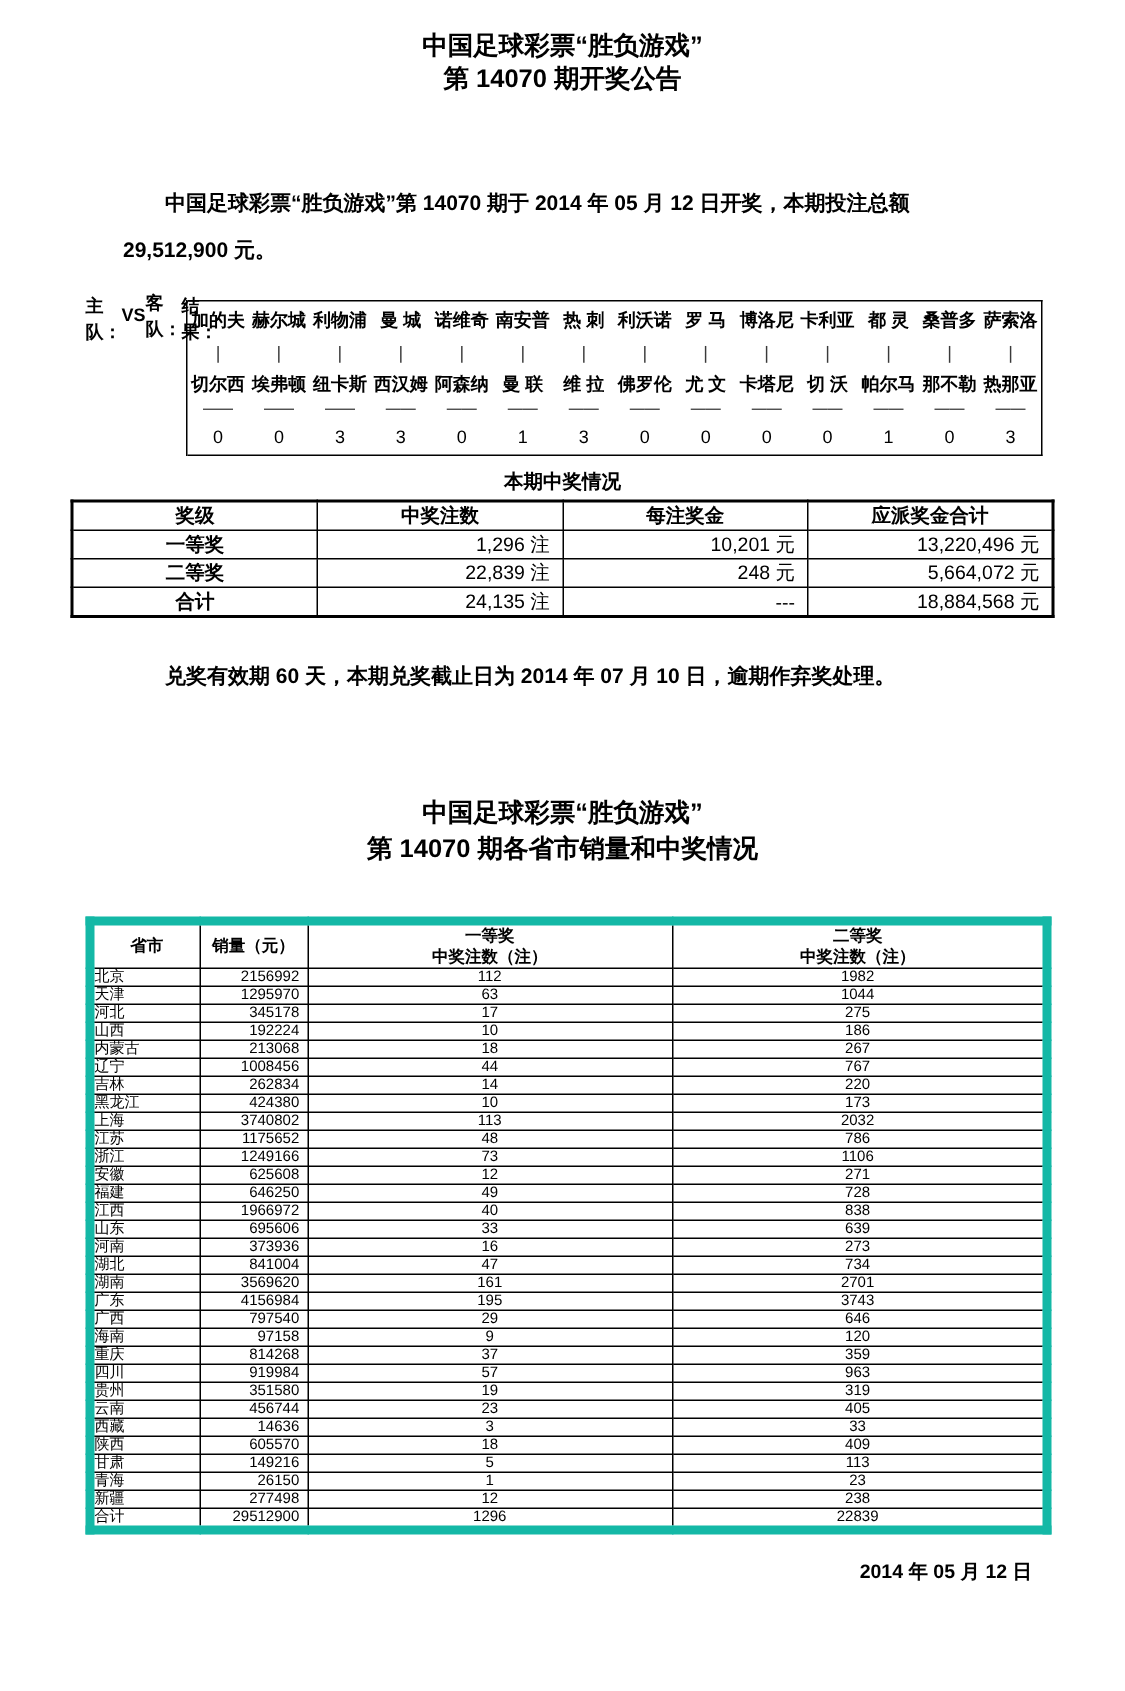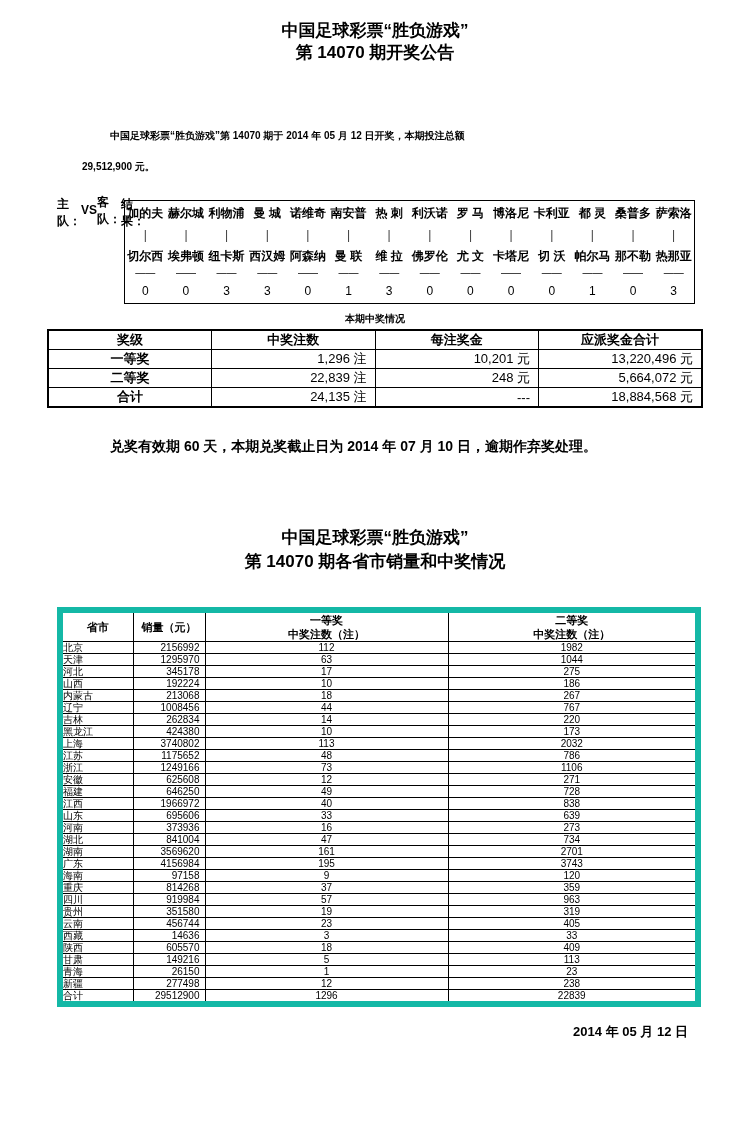--- a/index.html
+++ b/index.html
@@ -10,21 +10,21 @@
     color: #000000;
     font-family: "Liberation Sans", "DejaVu Sans", sans-serif;
     overflow: hidden;
   }
 
   
   .doc-title { padding-top: 20px; text-align: center; font-size: 17px; font-weight: bold; line-height: 22px; }
   .doc-title2 { margin-top: 70px; text-align: center; font-size: 17px; font-weight: bold; line-height: 24px; }
 
   
-  .intro { margin: 56px 62px 0 82px; font-size: 10px; font-weight: bold; line-height: 31px; }
+  .intro { margin: 56px 62px 0 82px; font-size: 14px; font-weight: bold; line-height: 31px; }
   .intro .indent { text-indent: 28px; }
   .validity { margin: 30px 62px 0 82px; font-size: 14px; font-weight: bold; text-indent: 28px; }
 
   
   .match-table { margin: 18px 0 0 57px; width: 638px; display: flex; font-size: 12px; }
   .mt-labels { width: 68px; display: flex; flex-direction: row; border-right: 1px solid #000; }
   .mt-label { display: flex; align-items: center; justify-content: center; font-weight: bold; }
   .mt-label.l-home { height: 25px; }
   .mt-label.l-vs { height: 20px; }
   .mt-label.l-away { height: 22px; }
@@ -33,21 +33,21 @@
   .mt-data { flex: 1; border-top: 1px solid #000; border-bottom: 1px solid #000; border-right: 1px solid #000; }
   .mt-row { display: grid; grid-template-columns: repeat(14, 1fr); }
   .mt-row .mt-cell { display: flex; align-items: center; justify-content: center; }
   .mt-row.r-home { height: 24px; font-weight: bold; }
   .mt-row.r-vs { height: 20px; color: #3a3a3a; }
   .mt-row.r-away { height: 22px; font-weight: bold; }
   .mt-row.r-dash { height: 12px; font-size: 10px; line-height: 8px; }
   .mt-row.r-result { height: 24px; }
 
   
-  .prize-title { margin-top: 8px; text-align: center; font-size: 10px; font-weight: bold; }
+  .prize-title { margin-top: 8px; text-align: center; font-size: 13px; font-weight: bold; }
   table.prize { margin: 3px 0 0 47px; width: 656px; border-collapse: collapse; border: 2px solid #000; font-size: 13px; table-layout: fixed; }
   table.prize th, table.prize td { border: 1px solid #000; height: 19px; padding: 0; }
   table.prize th { font-weight: bold; text-align: center; }
   table.prize td.level { text-align: center; font-weight: bold; }
   table.prize td.num { text-align: right; padding-right: 8px; }
 
   
   table.province { margin: 33px 0 0 57px; width: 638px; border-collapse: collapse; border: 6px solid #14b8a6; font-size: 10px; table-layout: fixed; }
   table.province th, table.province td { border: 1px solid #000; padding: 0; }
   table.province thead th { height: 30px; font-size: 11px; font-weight: bold; text-align: center; line-height: 14px; }
@@ -365,20 +365,26 @@
         <td class="p-count">2701</td>
       </tr>
 
       <tr>
         <td class="p-name">广东</td>
         <td class="p-sales">4156984</td>
         <td class="p-count">195</td>
         <td class="p-count">3743</td>
       </tr>
 
+      <tr>
+        <td class="p-name">广西</td>
+        <td class="p-sales">797540</td>
+        <td class="p-count">29</td>
+        <td class="p-count">646</td>
+      </tr>
 
       <tr>
         <td class="p-name">海南</td>
         <td class="p-sales">97158</td>
         <td class="p-count">9</td>
         <td class="p-count">120</td>
       </tr>
 
       <tr>
         <td class="p-name">重庆</td>

